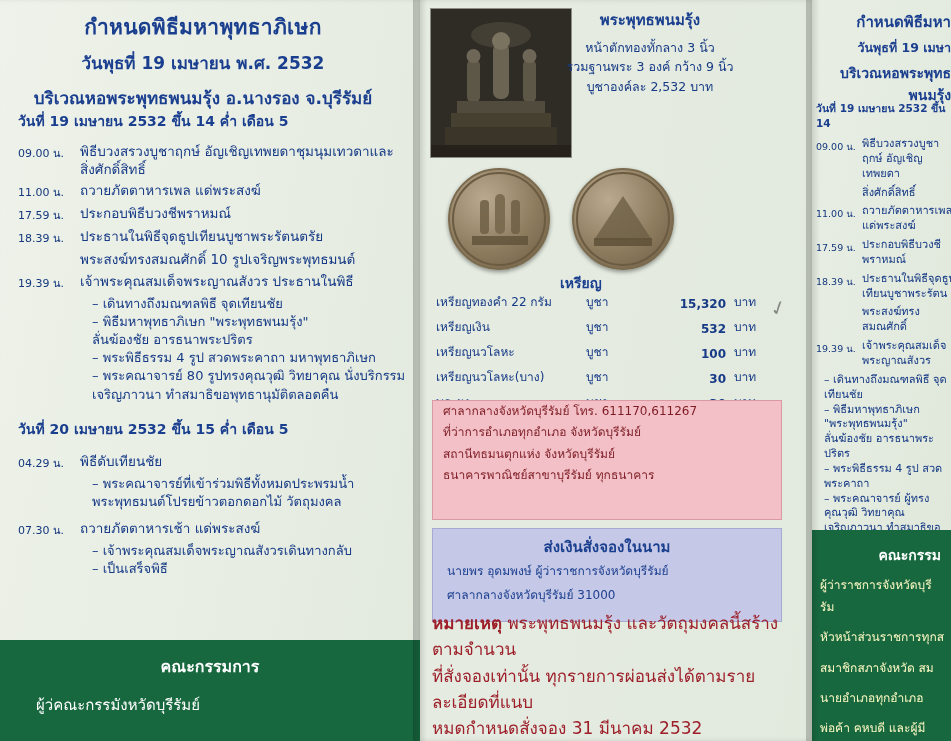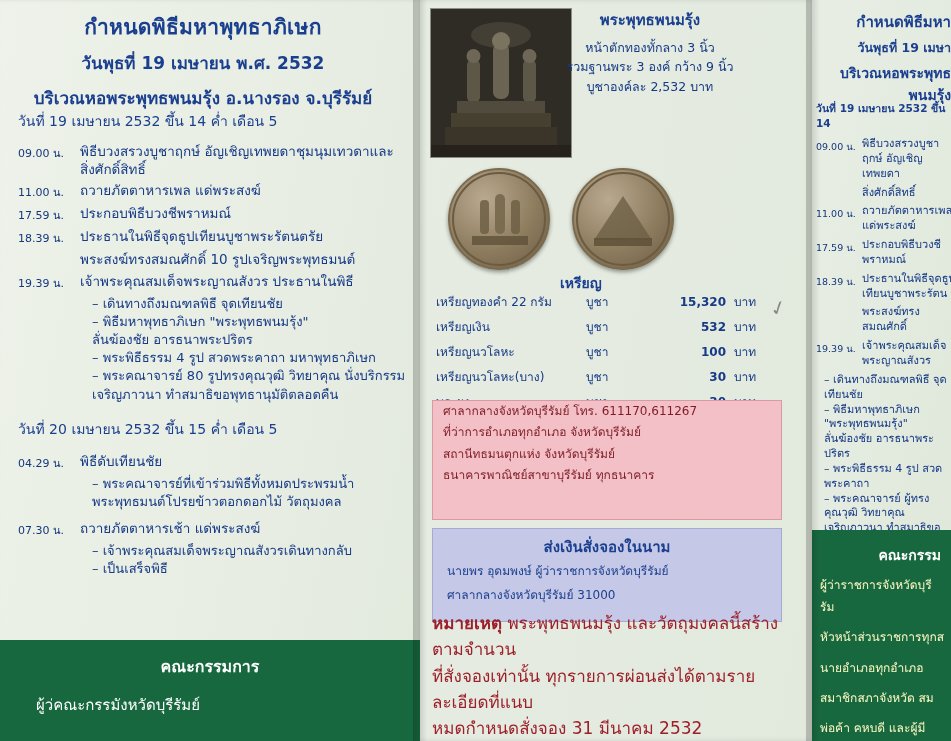--- a/index.html
+++ b/index.html
@@ -26,21 +26,21 @@
     background:linear-gradient(100deg,#e8eee4 0%,#dfe7da 100%);}
 
   
   .fold{position:absolute;top:0;height:741px;width:14px;pointer-events:none;}
   #fold1{left:413px;background:linear-gradient(90deg,rgba(0,0,0,.22),rgba(0,0,0,0));}
   #fold2{left:806px;background:linear-gradient(90deg,rgba(0,0,0,.20),rgba(0,0,0,0));}
 
   .title1{font-size:21px;font-weight:bold;color:#1b3f8f;text-align:center;letter-spacing:.3px;}
   .title2{font-size:17px;font-weight:bold;color:#1b3f8f;text-align:center;}
   .title3{font-size:17px;font-weight:bold;color:#1b3f8f;text-align:center;}
-  .sec-head{font-size:14px;font-weight:normal;color:#1b3f8f;}
+  .sec-head{font-size:14px;font-weight:bold;color:#1b3f8f;}
 
   .row{display:flex;align-items:flex-start;margin-bottom:3px;}
   .tm{width:62px;flex:0 0 62px;font-size:11px;color:#14377d;padding-top:2px;}
   .tx{font-size:13.5px;color:#163a86;line-height:1.35;}
   .sub{font-size:13px;color:#163a86;line-height:1.4;padding-left:74px;}
 
   
   #left-head{position:absolute;left:12px;top:10px;width:382px;}
   #left-body{position:absolute;left:18px;top:110px;width:388px;}
   #left-green{position:absolute;left:0;bottom:0;width:420px;height:101px;background:#17683f;}
@@ -57,21 +57,21 @@
     background:linear-gradient(160deg,#4a453c 0%,#2b2721 40%,#3a352d 100%);}
   #photo-main .stat{position:absolute;left:0;top:0;right:0;bottom:0;}
   .coin{position:absolute;border-radius:50%;
     background:radial-gradient(circle at 35% 30%,#b9a98f,#8e7c5f 55%,#6b5b41 100%);
     border:2px solid #7a6a4e;box-shadow:0 2px 4px rgba(0,0,0,.4);}
   #coin1{left:448px;top:168px;width:98px;height:98px;}
   #coin2{left:572px;top:168px;width:98px;height:98px;}
 
   #coin-head{position:absolute;left:560px;top:272px;font-size:14px;font-weight:bold;color:#1b3f8f;}
   #price-table{position:absolute;left:436px;top:292px;width:340px;}
-  #price-table .prow{display:flex;font-size:12px;color:#163a86;margin-bottom:6px;align-items:center;}
+  #price-table .prow{display:flex;font-size:12px;color:#163a86;margin-bottom:6px;align-items:flex-end;}
   #price-table .p-name{flex:0 0 150px;}
   #price-table .p-act{flex:0 0 70px;}
   #price-table .p-val{flex:0 0 70px;text-align:right;font-weight:bold;}
   #price-table .p-unit{flex:0 0 40px;text-align:left;padding-left:8px;}
 
   #box-order{position:absolute;left:432px;top:400px;width:348px;height:118px;
     background:#f2c0c6;border:1px solid #d99aa3;}
   #box-order .bh{text-align:center;font-size:15px;font-weight:bold;color:#9d1f2a;padding-top:6px;}
   #box-order .bl{font-size:12px;color:#7e1b24;padding:2px 10px;line-height:1.45;}
 
@@ -332,22 +332,22 @@
       <div class="rx">ถวายภัตตาหารเช้า แด่พระสงฆ์</div>
     </div>
     <div class="rs">– เจ้าพระคุณสมเด็จพระ</div>
     <div class="rs">– เป็นเสร็จพิธี</div>
   </div>
 
   <div id="right-green">
     <div class="cm">คณะกรรม</div>
     <div class="gl">ผู้ว่าราชการจังหวัดบุรีรัม</div>
     <div class="gl">หัวหน้าส่วนราชการทุกส</div>
+    <div class="gl">สมาชิกสภาจังหวัด สม</div>
     <div class="gl">นายอำเภอทุกอำเภอ</div>
-    <div class="gl">สมาชิกสภาจังหวัด สม</div>
     <div class="gl">พ่อค้า คหบดี และผู้มี</div>
   </div>
 
   <div class="fold" id="fold1"></div>
   <div class="fold" id="fold2"></div>
 
   <div class="smallmark" style="left:770px;top:296px;transform:rotate(-18deg)">✓</div>
 </div>
 
 </body></html>

